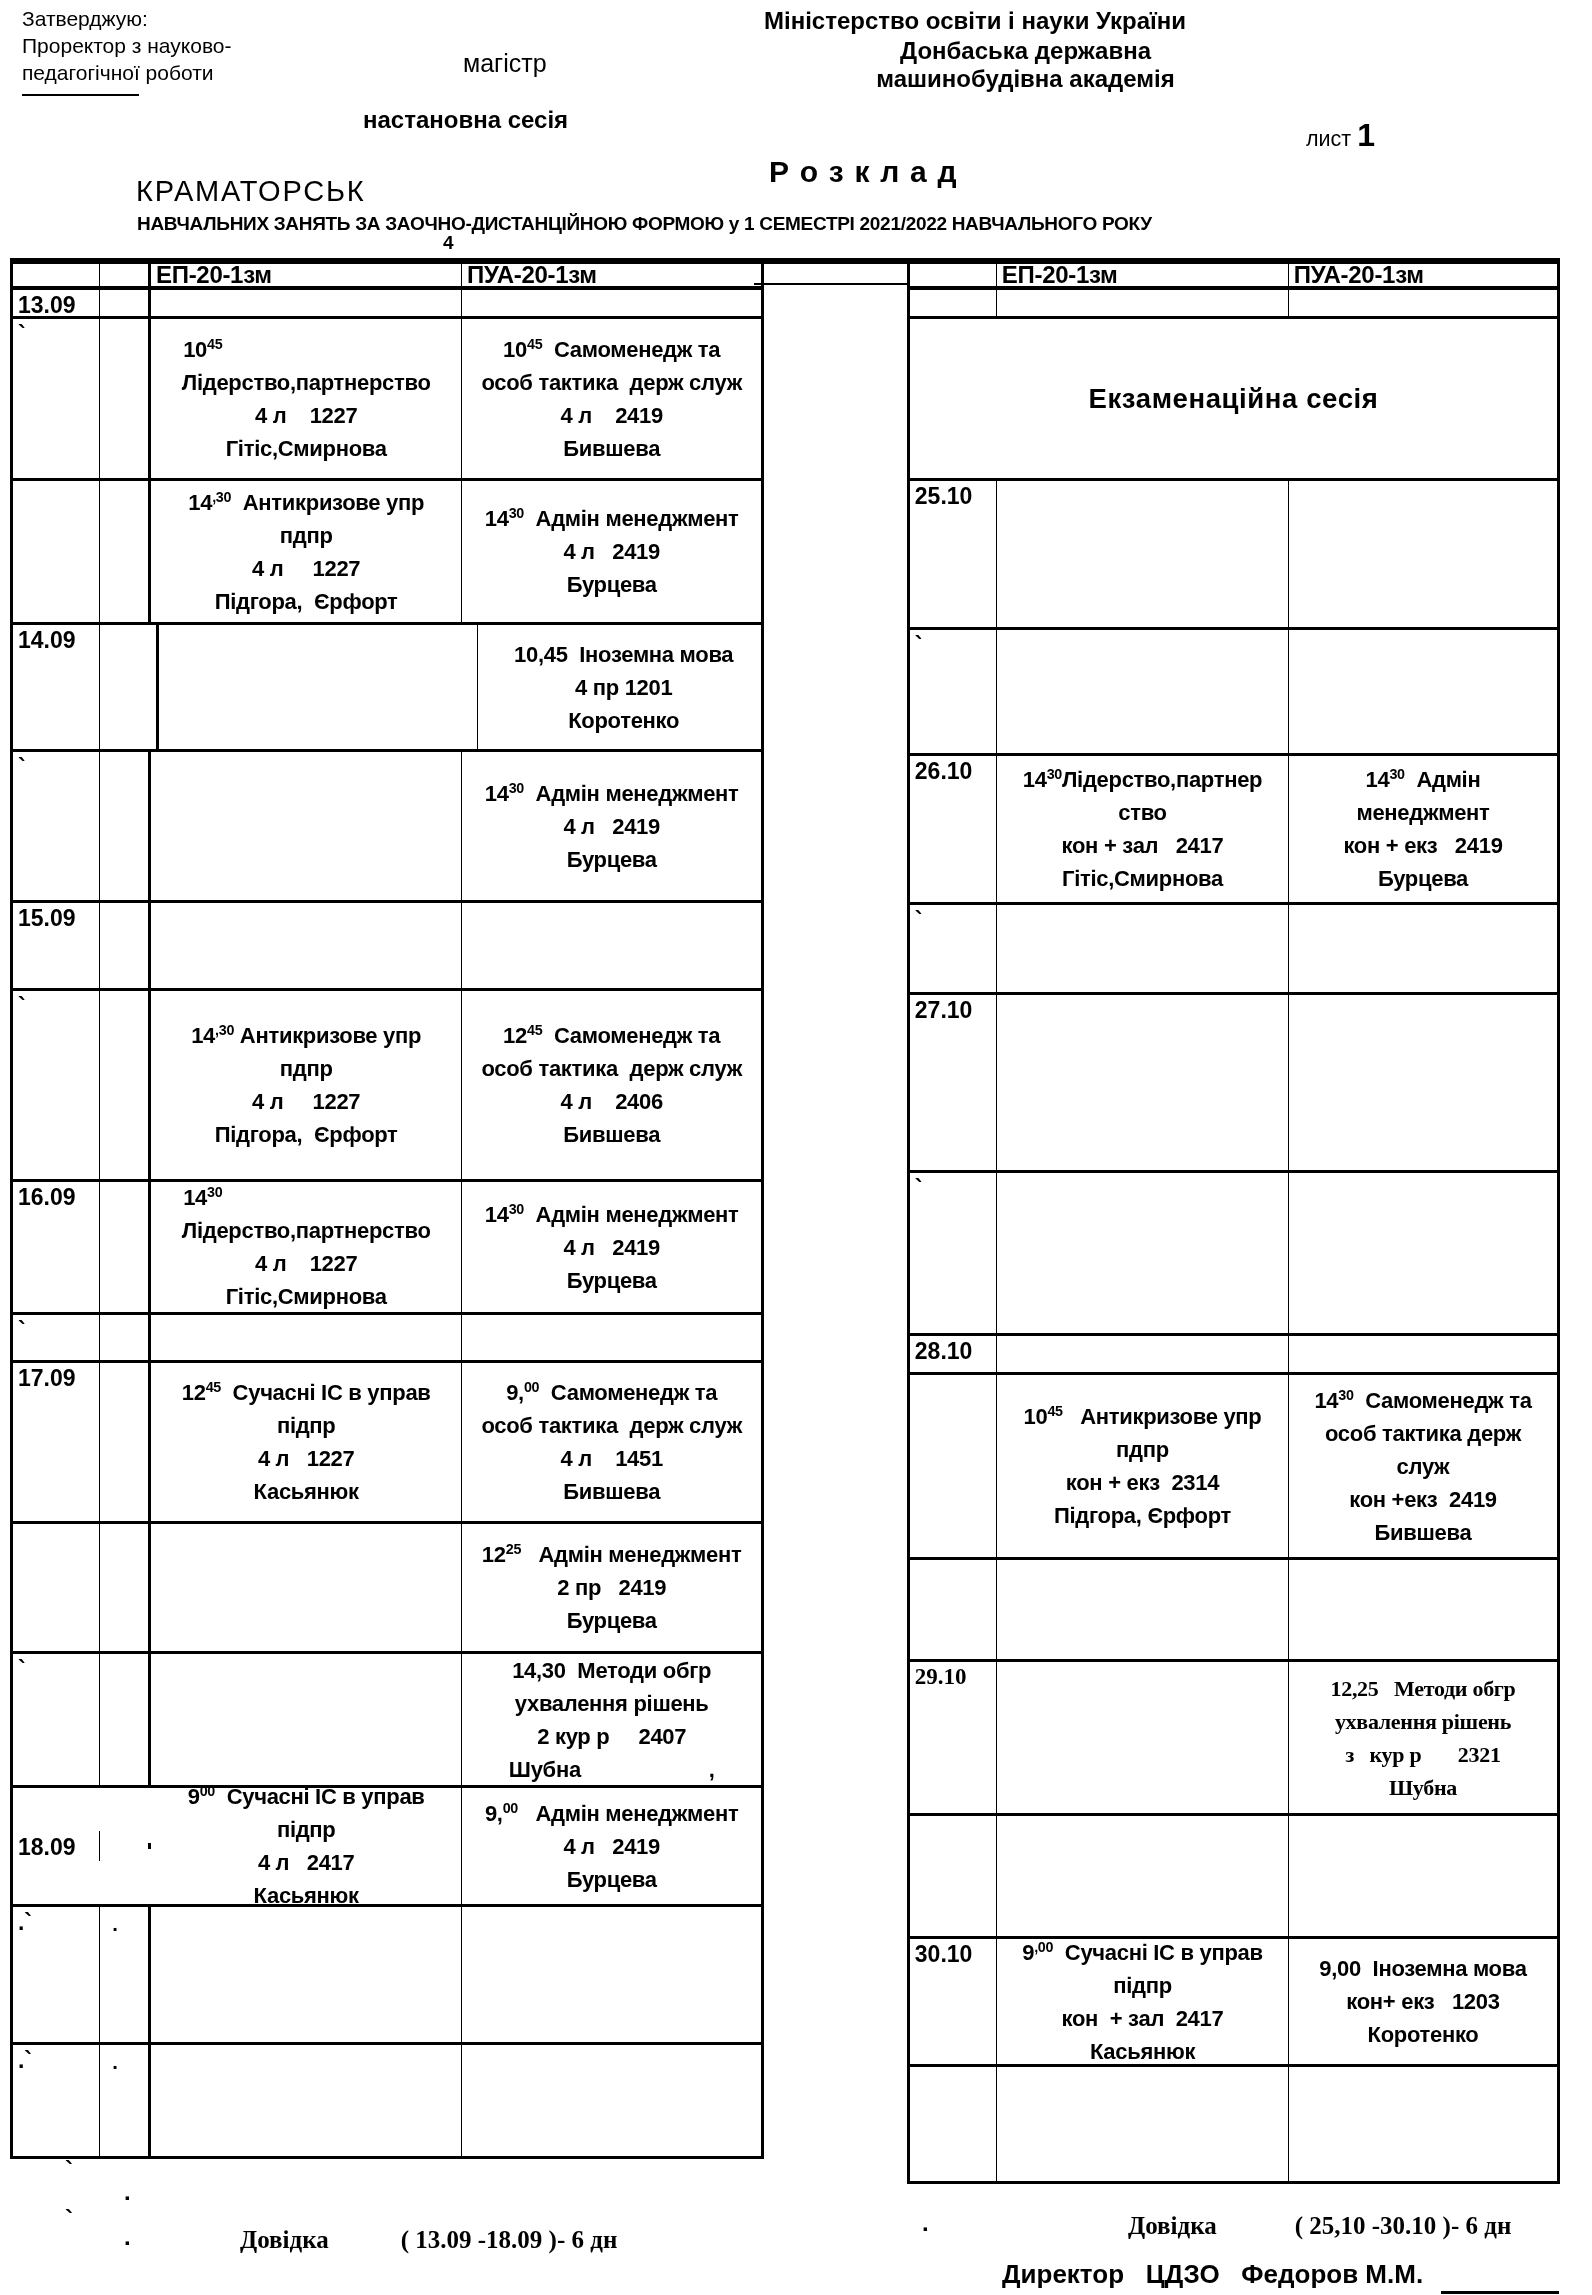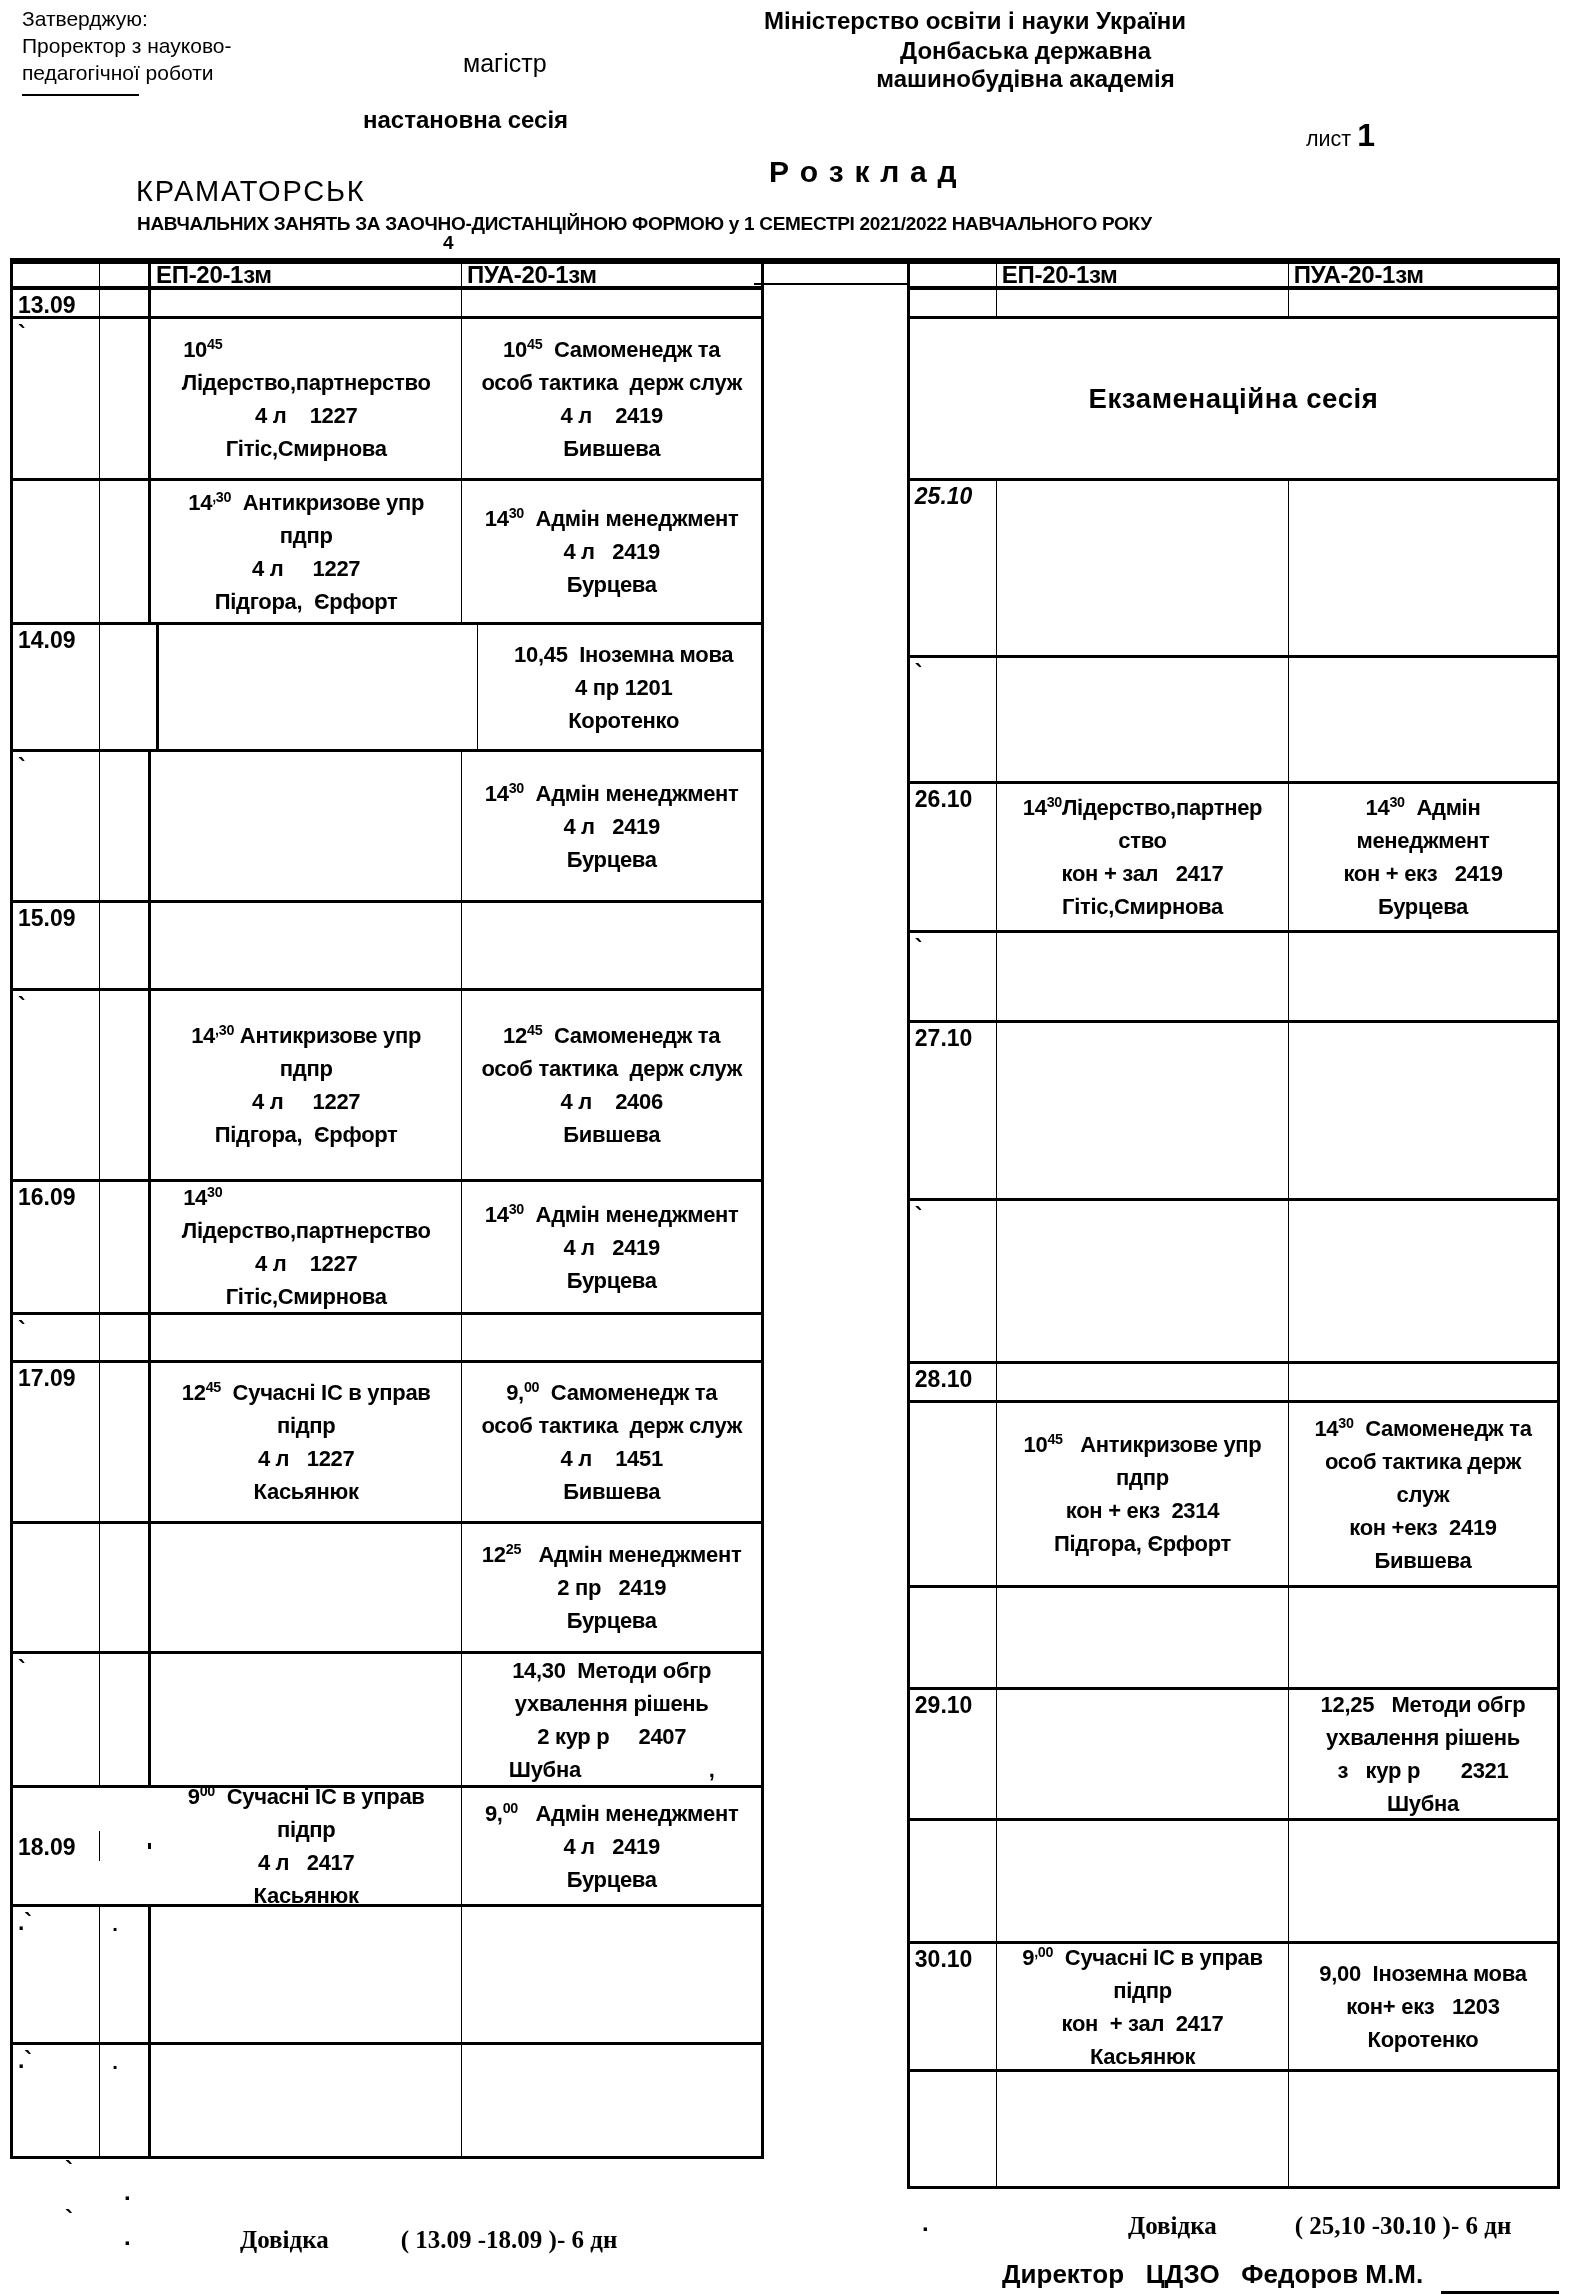--- a/index.html
+++ b/index.html
@@ -266,21 +266,21 @@
         <div class="tcell lastcol r-pua">ПУА-20-1зм</div>
       </div>
       <div class="trow" style="height: 29px;">
         <div class="tcell r-date"></div>
         <div class="tcell r-ep"></div>
         <div class="tcell lastcol r-pua"></div>
       </div>
       <div class="trow" style="height: 162px;">
         <div class="tcell lastcol exam-cell">Екзаменаційна  сесія</div>
       </div>
-      <div class="trow" style="height: 177px; font-style: italic;">
+      <div class="trow" style="height: 149px;">
         <div class="tcell r-date">25.10</div>
         <div class="tcell r-ep"></div>
         <div class="tcell lastcol r-pua"></div>
       </div>
       <div class="trow" style="height: 126px;">
         <div class="tcell r-date">`</div>
         <div class="tcell r-ep"></div>
         <div class="tcell lastcol r-pua"></div>
       </div>
       <div class="trow" style="height: 149px;">
@@ -332,21 +332,21 @@
           <div class="cline">служ</div>
           <div class="cline">кон +екз  2419</div>
           <div class="cline">Бившева</div>
         </div>
       </div>
       <div class="trow" style="height: 102px;">
         <div class="tcell r-date"></div>
         <div class="tcell r-ep"></div>
         <div class="tcell lastcol r-pua"></div>
       </div>
-      <div class="trow" style="height: 131px;">
+      <div class="trow" style="height: 154px; font-family: Liberation Serif, serif;">
         <div class="tcell r-date">29.10</div>
         <div class="tcell r-ep"></div>
         <div class="tcell lastcol r-pua">
           <div class="cline">12,25   Методи обгр</div>
           <div class="cline">ухвалення рішень</div>
           <div class="cline">з   кур р       2321</div>
           <div class="cline">Шубна</div>
         </div>
       </div>
       <div class="trow" style="height: 123px;">

